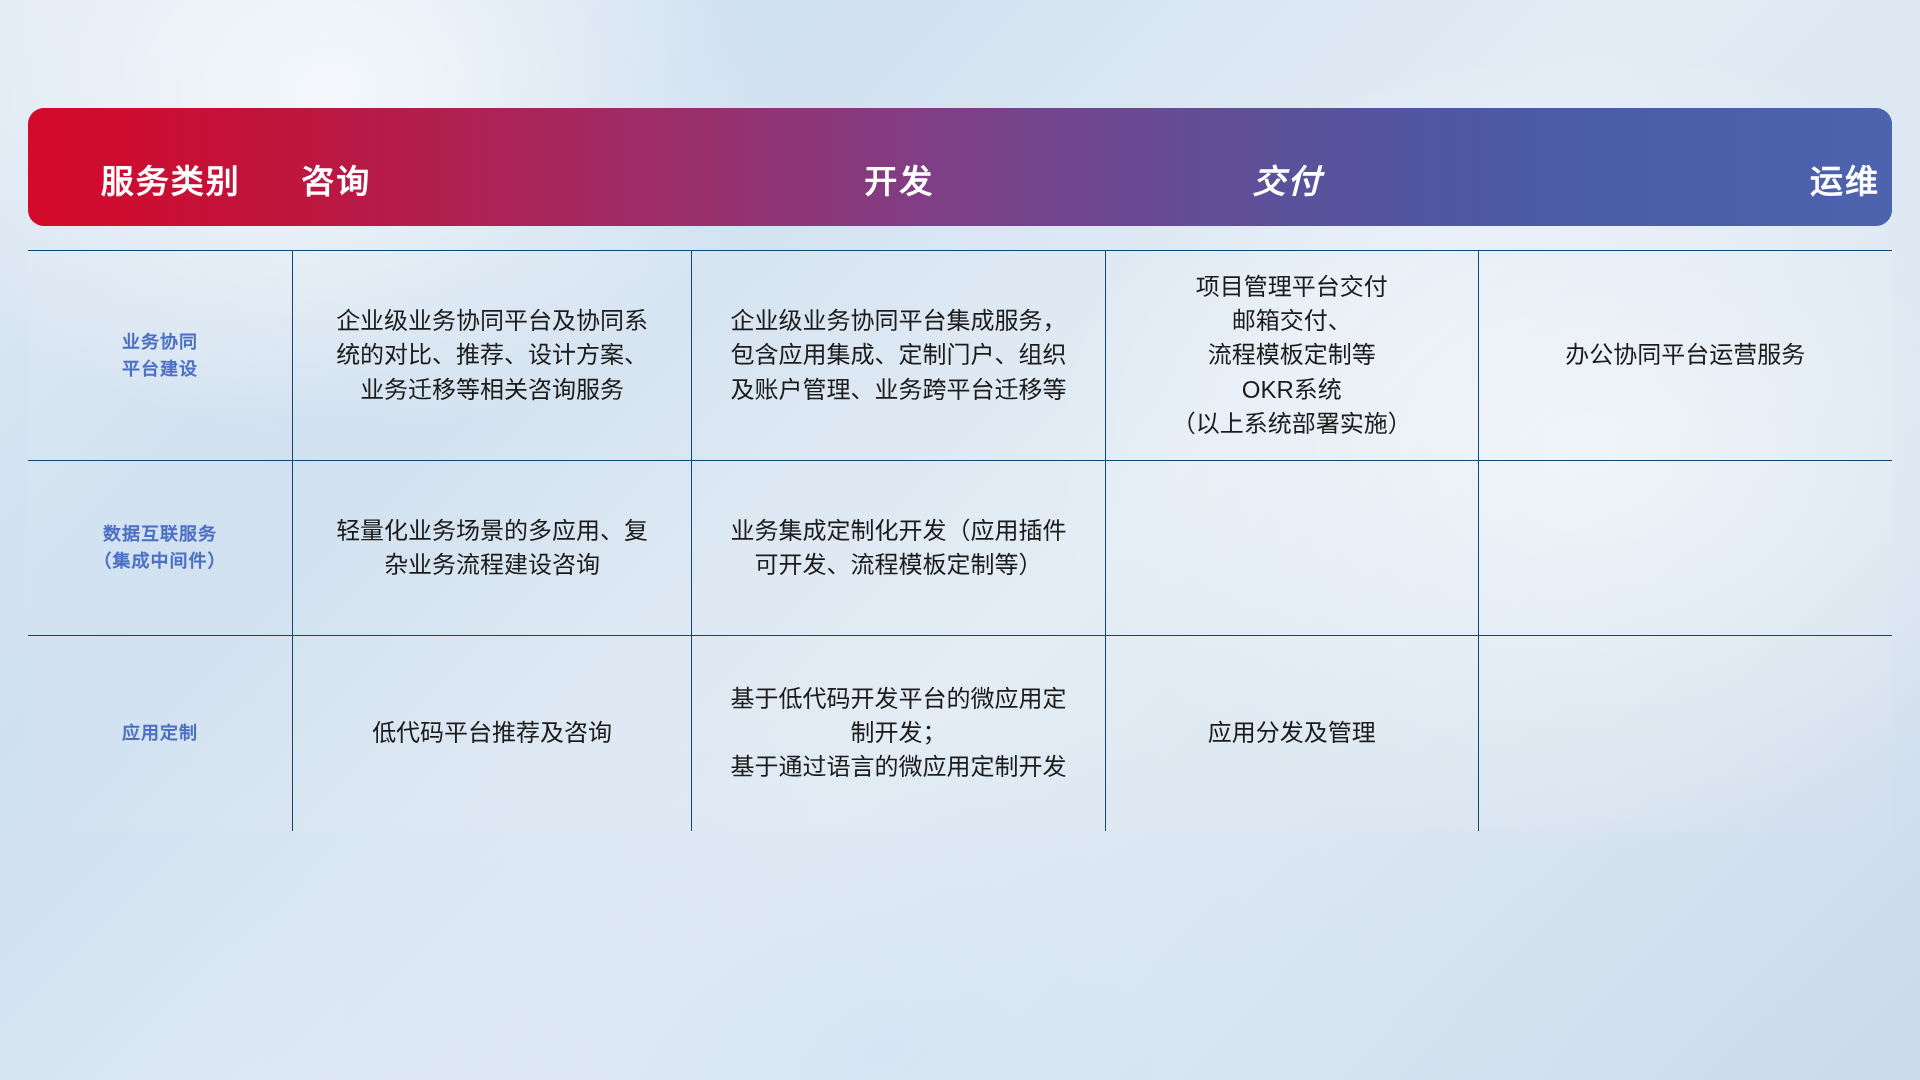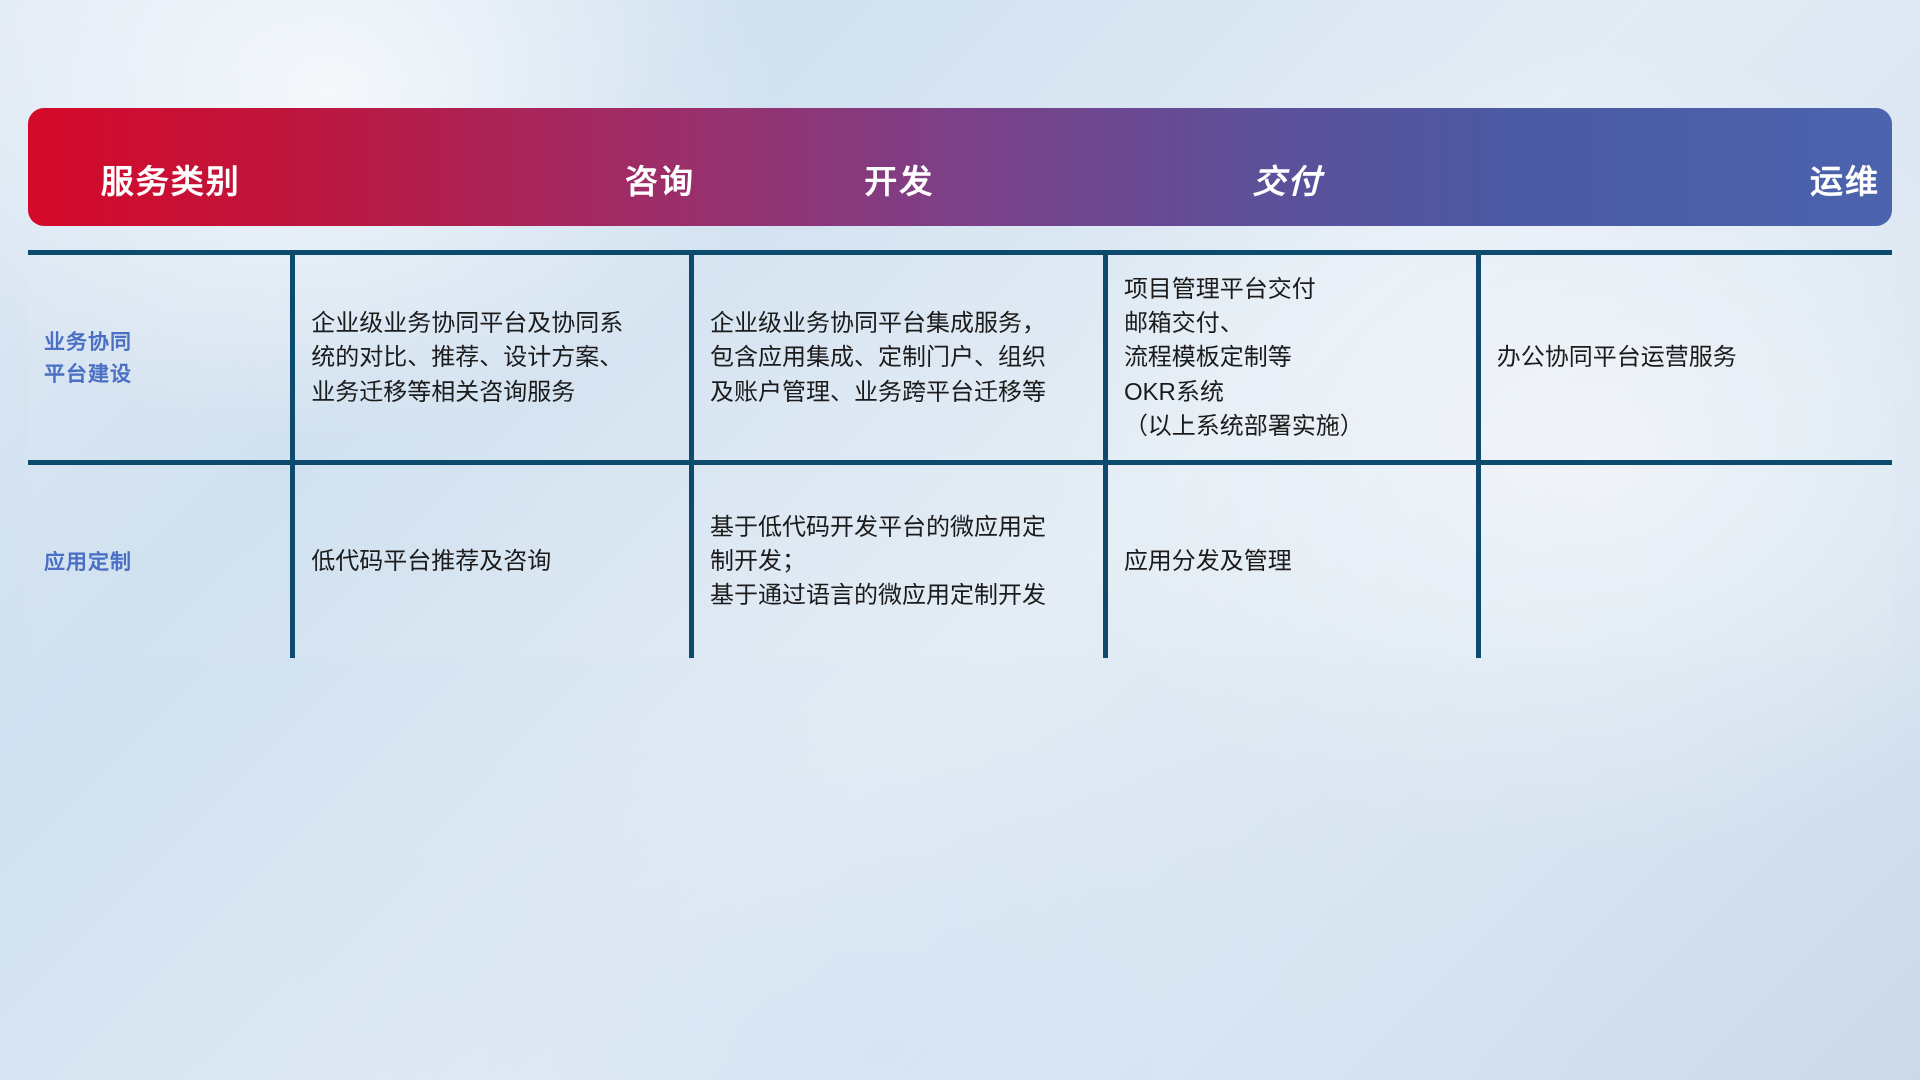--- a/index.html
+++ b/index.html
@@ -71,42 +71,42 @@
     position: absolute;
     left: 0; right: 0; top: 0;
     height: 118px;
     border-radius: 16px;
     background: linear-gradient(90deg, #d5092a 0%, #c0143b 13%, #a22a63 31%, #7c4088 50%, #5d5099 66%, #4b5aa4 80%, #4c63ae 100%);
     z-index: 0;
   }
 
   
   tbody td {
-    border: 5px solid #0c4a6e;
+    border: 1px solid #0c4a6e;
     vertical-align: middle;
-    text-align: left;
+    text-align: center;
     font-size: 24px;
     color: #1b1b1b;
     line-height: 1.42;
     padding: 12px 16px;
     background: rgba(255,255,255,0.06);
   }
   tbody tr td:first-child {
     border-left: none;
   }
   tbody tr td:last-child {
     border-right: none;
   }
   tbody tr:last-child td {
     border-bottom: none;
   }
   tbody td.category {
     color: #4a6fc4;
     font-weight: bold;
-    font-size: 21px;
+    font-size: 18px;
     letter-spacing: 1px;
     line-height: 1.5;
   }
   tbody td.empty {
     font-size: 0;
   }
   .cell-line { display: block; }
   .row-1 { height: 210px; }
   .row-2 { height: 175px; }
   .row-3 { height: 195px; }
@@ -126,21 +126,21 @@
       <col style="width:22.2%">
       <col style="width:20.0%">
       <col style="width:22.2%">
     </colgroup>
     <thead>
       <tr class="header-row">
         <th colspan="5" style="padding:12px;position:relative;height:118px;">
           <div class="header-bg"></div>
           <div style="position:relative;z-index:1;display:flex;height:118px;align-items:center;">
             <div style="width:14.2%;text-align:center;">服务类别</div>
-            <div style="width:21.4%;text-align:right;">咨询</div>
+            <div style="width:21.4%;text-align:left;">咨询</div>
             <div style="width:22.2%;">开发</div>
             <div style="width:20.0%;text-align:center;font-style:italic;">交付</div>
             <div style="width:22.2%;text-align:right;">运维</div>
           </div>
         </th>
       </tr>
     </thead>
     <tbody>
 
       <tr class="row-1">
@@ -163,20 +163,36 @@
           <span class="cell-line">邮箱交付、</span>
           <span class="cell-line">流程模板定制等</span>
           <span class="cell-line">OKR系统</span>
           <span class="cell-line">（以上系统部署实施）</span>
         </td>
         <td>
           <span class="cell-line">办公协同平台运营服务</span>
         </td>
       </tr>
 
+      <tr class="row-2">
+        <td class="category">
+          <span class="cell-line">数据互联服务</span>
+          <span class="cell-line">（集成中间件）</span>
+        </td>
+        <td>
+          <span class="cell-line">轻量化业务场景的多应用、复</span>
+          <span class="cell-line">杂业务流程建设咨询</span>
+        </td>
+        <td>
+          <span class="cell-line">业务集成定制化开发（应用插件</span>
+          <span class="cell-line">可开发、流程模板定制等）</span>
+        </td>
+        <td class="empty"></td>
+        <td class="empty"></td>
+      </tr>
 
       <tr class="row-3">
         <td class="category">
           <span class="cell-line">应用定制</span>
         </td>
         <td>
           <span class="cell-line">低代码平台推荐及咨询</span>
         </td>
         <td>
           <span class="cell-line">基于低代码开发平台的微应用定</span>

